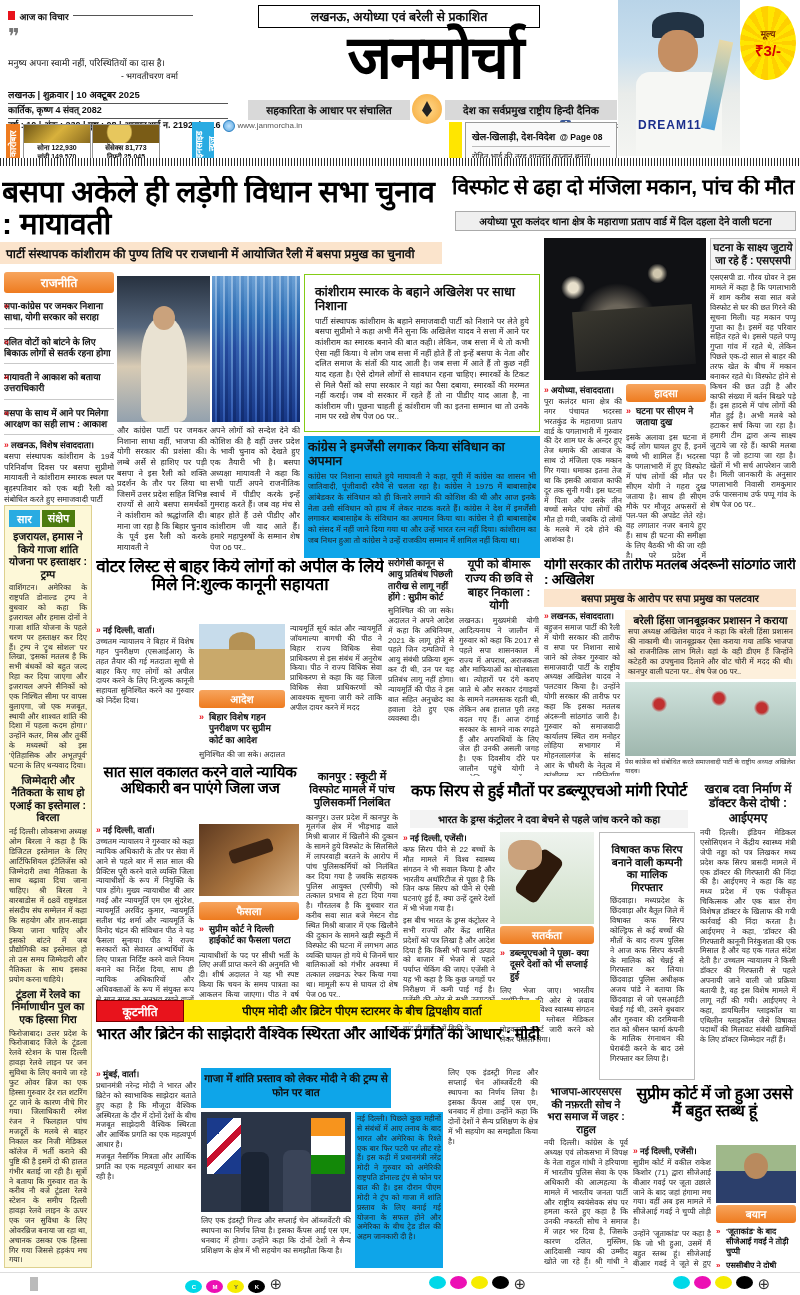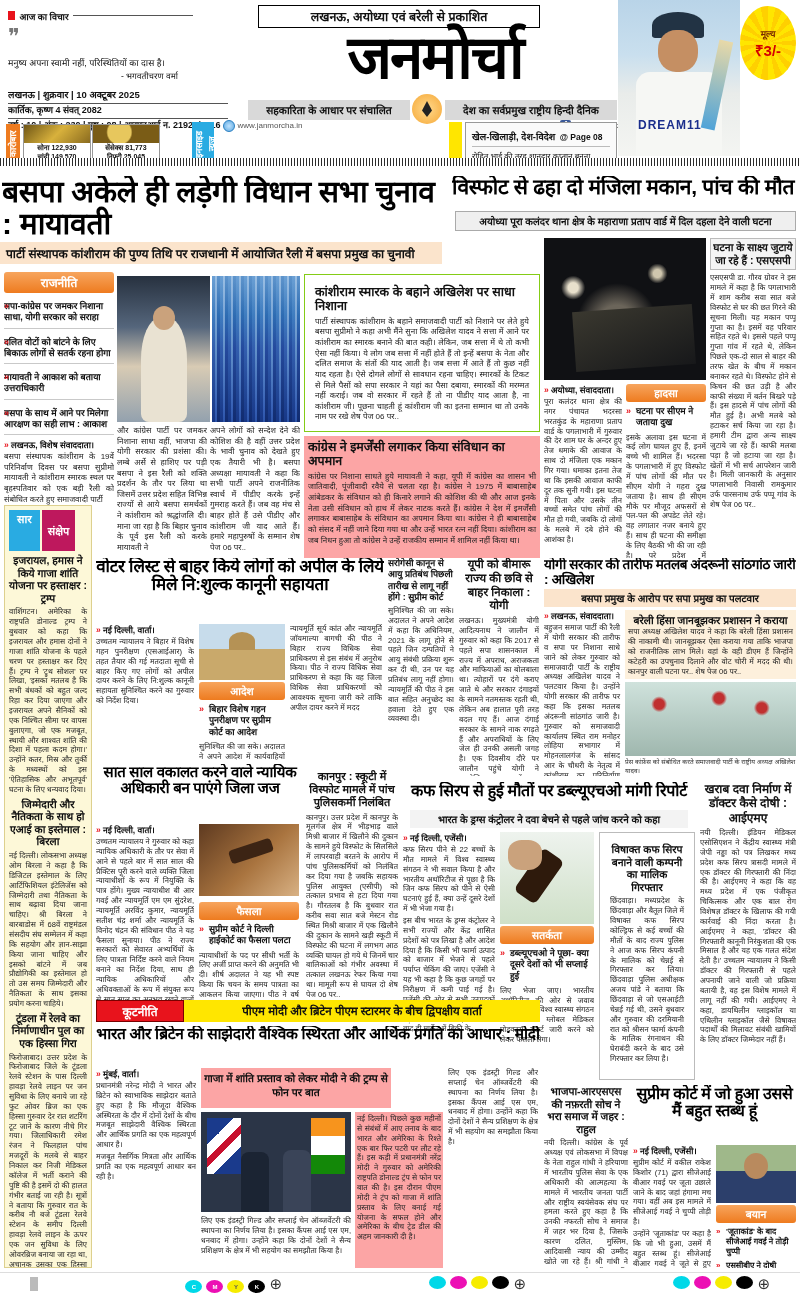--- a/index.html
+++ b/index.html
@@ -29,21 +29,21 @@
   .d-y{background:#f6ec00;color:#555;}
   .d-k{background:#000;color:#fff;}
   .fb{display:inline-block;width:11px;height:11px;background:#3b5998;color:#fff;border-radius:2px;font-size:9px;font-weight:bold;text-align:center;line-height:11px;}
   .fb::before{content:"f";}
   .globe{display:inline-block;width:10px;height:10px;border-radius:50%;border:1px solid #2a7fc1;background:radial-gradient(#bfe3ff,#5aa7e0);vertical-align:middle;}
   .sidebar{background:#fdf8d8;border:1px solid #ddd08e;padding:4px;}
   .bhead{font-weight:bold;font-size:10.5px;text-align:center;line-height:1.2;margin:3px 0;}
   .ssp-title{font-weight:bold;font-size:10.5px;text-align:center;background:#f4f4f4;border:1px solid #bbb;padding:2px;line-height:1.25;}
   .kicker-red{background:#e8131c;border:1px solid #7a0000;color:#fff;font-weight:bold;font-size:12px;text-align:center;padding:2px 0;}
   .kicker-yellow{background:#ffe600;font-weight:bold;font-size:11.5px;padding:3px 8px;text-align:center;}
-  .pbox{background:#fca5a5;}
+  .pbox{background:#0ea5e9;}
   .strip{background:repeating-linear-gradient(90deg,#2b2b2b 0 1px,#fff 1px 3px);}
 </style>
 </head>
 <body>
 
 <div class="page">
 
   <div class="abs" style="left:0;top:0;width:800px;height:168px;">
 
     <div class="abs" style="left:8px;top:6px;width:200px;height:80px;">
@@ -159,21 +159,21 @@
     <div class="bt8">इसके अलावा इस घटना में कई लोग घायल हुए हैं, इनमें बच्चे भी शामिल हैं। भदरसा के पगलाभारी में हुए विस्फोट में पांच लोगों की मौत पर सीएम योगी ने गहरा दुख जताया है। साथ ही सीएम मौके पर मौजूद अफसरों से पल-पल की अपडेट लेते रहे। वह लगातार नजर बनाये हुए हैं। साथ ही घटना की समीक्षा के लिए बैठकी भी की जा रही है। पूरे प्रदेश में उच्चाधिकारियों के साथ</div>
   </div>
   <div class="abs" style="left:710px;top:238px;width:86px;height:320px;">
     <div class="ssp-title">घटना के साक्ष्य जुटाये जा रहे हैं : एसएसपी</div>
     <div class="bt8" style="margin-top:3px;">एसएसपी डा. गौरव ग्रोवर ने इस मामले में कहा है कि पगलाभारी में शाम करीब सवा सात बजे विस्फोट से घर की छत गिरने की सूचना मिली। यह मकान पप्पू गुप्ता का है। इसमें वह परिवार सहित रहते थे। इससे पहले पप्पू गुप्ता गांव में रहते थे, लेकिन पिछले एक-दो साल से बाहर की तरफ खेत के बीच में मकान बनाकर रहते थे। विस्फोट होने से किचन की छत उड़ी है और काफी संख्या में बर्तन बिखरे पड़े हैं। इस हादसे में पांच लोगों की मौत हुई है। अभी मलबे को हटाकर सर्च किया जा रहा है। हमारी टीम द्वारा अन्य साक्ष्य जुटाये जा रहे हैं। काफी मलबा पड़ा है जो हटाया जा रहा है। खेतों में भी सर्च आपरेशन जारी है। मिली जानकारी के अनुसार पगलाभारी निवासी रामकुमार उर्फ पारसनाथ उर्फ पप्पू गांव के शेष पेज 06 पर..</div>
   </div>
 
   <div class="abs sidebar" style="left:4px;top:505px;width:88px;height:763px;box-sizing:border-box;">
     <div style="display:flex;gap:2px;margin-bottom: 3px;">
       <span class="b" style="background:#29abe2;color:#fff;font-size:11px;padding:1px 8px;">सार</span>
-      <span class="b" style="background:#be185d;color:#fff;font-size:11px;padding:13px 6px;">संक्षेप</span>
+      <span class="b" style="background:#4d7c0f;color:#fff;font-size:11px;padding:0 6px;">संक्षेप</span>
     </div>
     <div>
       <div class="bhead">इजरायल, हमास ने किये गाजा शांति योजना पर हस्ताक्षर : ट्रम्प</div>
       <div class="bt8">वाशिंगटन। अमेरिका के राष्ट्रपति डोनाल्ड ट्रम्प ने बुधवार को कहा कि इजरायल और हमास दोनों ने गाजा शांति योजना के पहले चरण पर हस्ताक्षर कर दिए हैं। ट्रम्प ने 'ट्रुथ सोशल' पर लिखा, 'इसका मतलब है कि सभी बंधकों को बहुत जल्द रिहा कर दिया जाएगा और इजरायल अपने सैनिकों को एक निश्चित सीमा पर वापस बुलाएगा, जो एक मजबूत, स्थायी और शाश्वत शांति की दिशा में पहला कदम होगा।' उन्होंने कतर, मिस्र और तुर्की के मध्यस्थों को इस 'ऐतिहासिक और अभूतपूर्व' घटना के लिए धन्यवाद दिया।</div>
     </div>
     <div>
       <div class="bhead">जिम्मेदारी और नैतिकता के साथ हो एआई का इस्तेमाल : बिरला</div>
       <div class="bt8">नई दिल्ली। लोकसभा अध्यक्ष ओम बिरला ने कहा है कि डिजिटल इस्तेमाल के लिए आर्टिफिशियल इंटेलिजेंस को जिम्मेदारी तथा नैतिकता के साथ बढ़ावा दिया जाना चाहिए। श्री बिरला ने बारबाडोस में 68वें राष्ट्रमंडल संसदीय संघ सम्मेलन में कहा कि सहयोग और ज्ञान-साझा किया जाना चाहिए और इसको बांटने में जब प्रौद्योगिकी का इस्तेमाल हो तो उस समय जिम्मेदारी और नैतिकता के साथ इसका प्रयोग करना चाहिये।</div>
     </div>
     <div>
@@ -184,21 +184,21 @@
 
   <div class="abs hl" style="left:96px;top:558px;width:288px;height:62px;font-size:17px;text-align:center;">वोटर लिस्ट से बाहर किये लोगों को अपील के लिये मिले नि:शुल्क कानूनी सहायता</div>
   <div class="abs" style="left:96px;top:624px;width:98px;height:136px;">
     <div class="byline">नई दिल्ली, वार्ता।</div>
     <div class="bt8">उच्चतम न्यायालय ने बिहार में विशेष गहन पुनरीक्षण (एसआईआर) के तहत तैयार की गई मतदाता सूची से बाहर किए गए लोगों को अपील दायर करने के लिए नि:शुल्क कानूनी सहायता सुनिश्चित करने का गुरुवार को निर्देश दिया।</div>
   </div>
   <div class="abs" style="left:199px;top:624px;width:86px;height:136px;">
     <div class="photo" style="position:relative;width:86px;height:56px;background:linear-gradient(180deg,#c7dcEB 0 45%,#c9a96b 45% 100%);">
       <div style="position:absolute;left:30px;top:8px;width:26px;height:18px;background:#b59255;border-radius:50% 50% 0 0;"></div>
     </div>
-    <div class="lblbox" style="margin-top:2px;">आदेश</div>
+    <div class="lblbox" style="margin-top:10px;">आदेश</div>
     <div class="blt">बिहार विशेष गहन पुनरीक्षण पर सुप्रीम कोर्ट का आदेश</div>
     <div class="bt8">सुनिश्चित की जा सके। अदालत ने अपने आदेश में कार्यवाहियों (एसआईआर से संबंधित विवाद) के परिणाम जो भी हो, शेष पेज 06 पर..</div>
   </div>
   <div class="abs bt8" style="left:290px;top:624px;width:92px;height:136px;">न्यायमूर्ति सूर्य कांत और न्यायमूर्ति जॉयमाल्या बागची की पीठ ने बिहार राज्य विधिक सेवा प्राधिकरण से इस संबंध में अनुरोध किया। पीठ ने राज्य विधिक सेवा प्राधिकरण से कहा कि वह जिला विधिक सेवा प्राधिकरणों को आवश्यक सूचना जारी करे ताकि अपील दायर करने में मदद</div>
 
   <div class="abs" style="left:388px;top:558px;width:66px;height:218px;">
     <div class="b" style="font-size:9px;line-height:1.25;">सरोगेसी कानून से आयु प्रतिबंध पिछली तारीख से लागू नहीं होंगे : सुप्रीम कोर्ट</div>
     <div class="bt8" style="margin-top:3px;">सुनिश्चित की जा सके। अदालत ने अपने आदेश में कहा कि अधिनियम, 2021 के लागू होने से पहले जिन दम्पतियों ने आयु संबंधी प्रक्रिया शुरू कर दी थी, उन पर यह प्रतिबंध लागू नहीं होगा। न्यायमूर्ति की पीठ ने इस बात सहित अनुच्छेद का हवाला देते हुए एक व्यवस्था दी।</div>
   </div>
 

